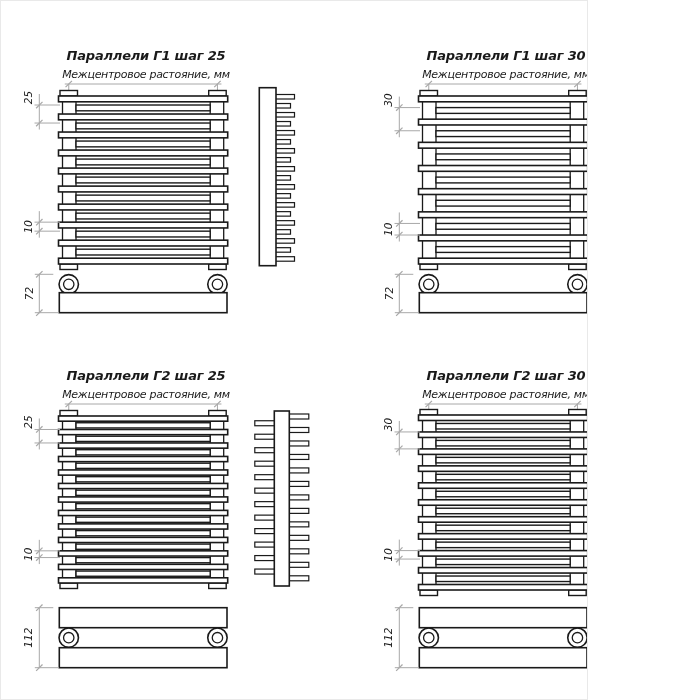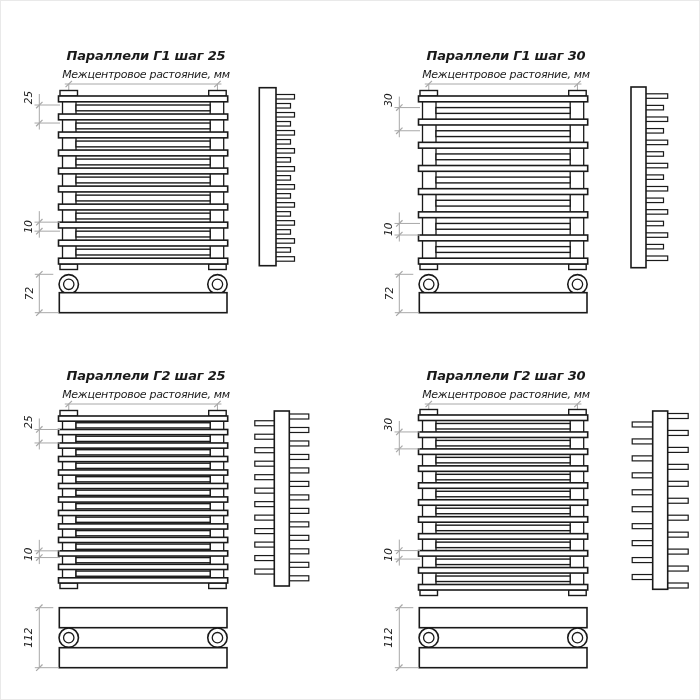--- a/index.html
+++ b/index.html
@@ -1,16 +1,16 @@
 <!DOCTYPE html>
 <html><head>
 <meta charset="utf-8">
 <style>
   html,body{margin:0;padding:0;background:#ffffff;}
-  #canvas{position:relative;width:700px;height:700px;box-sizing:border-box;
+  #canvas{position:relative;width:588px;height:700px;box-sizing:border-box;
           border:1px solid #e9e9e9;background:#ffffff;overflow:hidden;}
   svg{display:block;}
   text{fill:#1a1a1a;}
   .ttl{font:italic 600 13px "DejaVu Sans",sans-serif;letter-spacing:-0.2px;}
   .sub{font:italic 400 11px "DejaVu Sans",sans-serif;letter-spacing:-0.3px;}
   .dim{font:italic 400 10.5px "DejaVu Sans",sans-serif;}
 </style>
 </head>
 <body>
 

